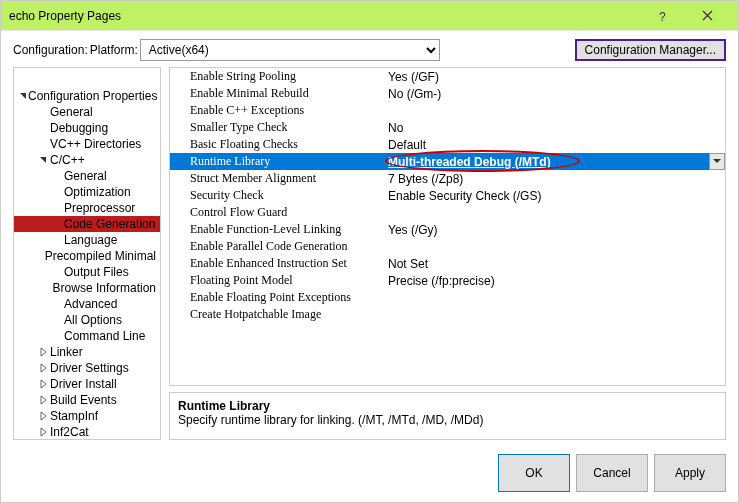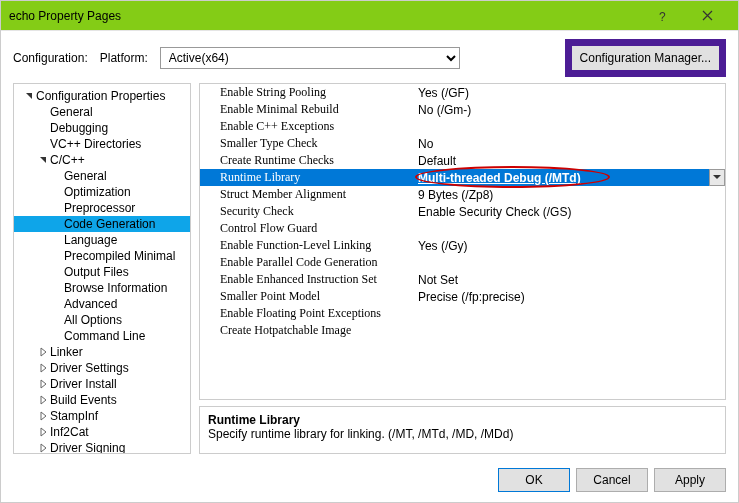--- a/index.html
+++ b/index.html
@@ -1,48 +1,48 @@
 <!DOCTYPE html>
 <html><head>
 <meta charset="utf-8">
 <style>
 * { box-sizing: border-box; font-family: "Segoe UI", Tahoma, sans-serif; font-size: 12px; }
 body { margin: 0; background: #fff; width: 739px; height: 503px; overflow: hidden; border: 1px solid #ccc; display: flex; flex-direction: column; }
-.titlebar { height: 30px; background: #84cc16; display: flex; align-items: center; padding: 0 8px; border-bottom: 1px solid #e5e5e5; }
+.titlebar { height: 30px; background: #bef264; display: flex; align-items: center; padding: 0 8px; border-bottom: 1px solid #e5e5e5; }
 .titlebar .title { flex: 1; }
 .titlebar .btn { width: 45px; height: 28px; display: flex; align-items: center; justify-content: center; color: #333; }
 .titlebar .btn svg { display: block; }
-.config-row { display: flex; align-items: center; padding: 8px 12px 6px; gap: 10px; }
+.config-row { display: flex; align-items: center; padding: 8px 12px 6px; gap: 0; }
 .config-row label { margin-right: 2px; }
 .config-row select { height: 22px; border: 1px solid #999; background: #fff; padding: 0 4px; }
 .config-row .sel-cfg { width: 110px; }
 .config-row .sel-plat { width: 300px; }
-.config-row .mgr-btn { height: 38px; border: 7px solid #4c1d95; background: #e1e1e1; padding: 0 8px; cursor: pointer; }
+.config-row .mgr-btn { height: 22px; border: 2px solid #4c1d95; background: #e1e1e1; padding: 0 8px; cursor: pointer; }
 .body { display: flex; flex: 1; padding: 0 12px 8px; gap: 8px; min-height: 0; }
-.tree-pane { width: 178px; border: 1px solid #ccc; overflow-y: auto; padding: 4px 0; }
+.tree-pane { width: 148px; border: 1px solid #ccc; overflow-y: auto; padding: 20px 0; }
 .tree-pane::-webkit-scrollbar { width: 16px; }
 .tree-pane::-webkit-scrollbar-thumb { background: #c1c1c1; }
 .tree-pane::-webkit-scrollbar-track { background: #f0f0f0; }
 .tree-item { display: flex; align-items: center; padding: 1px 4px 1px 4px; cursor: pointer; white-space: nowrap; }
-.tree-item.sel { background: #0ea5e9; align-items: center; }
+.tree-item.sel { background: #b91c1c; align-items: center; }
 .tree-indent { display: inline-block; }
 .tree-arrow { width: 12px; display: inline-block; text-align: center; color: #555; }
 .tree-arrow svg { display: block; }
 .right-pane { flex: 1; display: flex; flex-direction: column; min-width: 0; gap: 6px; }
 .grid-pane { flex: 1; border: 1px solid #ccc; overflow-y: auto; position: relative; }
 .grid-row { display: flex; align-items: center; height: 17px; padding-left: 20px; }
 .grid-row.sel { background: #0078d7; color: #fff; }
 .grid-label { width: 198px; font-family: Liberation Serif, serif; }
 .grid-value { flex: 1; }
 .highlight-oval { position: absolute; border: 2px solid #c00; border-radius: 50%/50%; pointer-events: none; }
 .dd-btn { position: absolute; right: 0; width: 16px; height: 17px; border: 1px solid #999; background: #e8e8e8; display: flex; align-items: center; justify-content: center; }
 .desc-pane { border: 1px solid #ccc; padding: 6px 8px; height: 48px; }
 .desc-pane .t { font-weight: bold; }
 .footer { display: flex; justify-content: flex-end; gap: 6px; padding: 6px 12px 10px; }
-.footer button { width: 72px; height: 24px; border: 1px solid #adadad; background: #e1e1e1; cursor: pointer; }
+.footer button { width: 72px; height: 38px; border: 1px solid #adadad; background: #e1e1e1; cursor: pointer; }
 .footer button.primary { border-color: #0078d7; }
 </style>
 </head>
 <body>
 
 <div class="titlebar">
   <span class="title">echo Property Pages</span>
   <span class="btn">
       <svg width="14" height="14" viewBox="0 0 14 14">
         <text x="3" y="12" font-size="13" fill="#333">?</text>
@@ -229,36 +229,36 @@
         </div>
         <div class="grid-row">
           <span class="grid-label">Enable C++ Exceptions</span>
           <span class="grid-value"></span>
         </div>
         <div class="grid-row">
           <span class="grid-label">Smaller Type Check</span>
           <span class="grid-value">No</span>
         </div>
         <div class="grid-row">
-          <span class="grid-label">Create Runtime Checks</span>
+          <span class="grid-label">Basic Floating Checks</span>
           <span class="grid-value">Default</span>
         </div>
         <div class="grid-row sel">
           <span class="grid-label">Runtime Library</span>
           <span class="grid-value" style="font-weight: bold; text-decoration: underline;">Multi-threaded Debug (/MTd)</span>
         </div>
         <div class="dd-btn" style="top: 85px;">
           <svg width="8" height="5" viewBox="0 0 8 5">
             <path d="M0 0L4 4L8 0Z" fill="#333"></path>
           </svg>
         </div>
         <div class="highlight-oval" style="top: 82px; left: 215px; width: 195px; height: 22px;"></div>
         <div class="grid-row">
           <span class="grid-label">Struct Member Alignment</span>
-          <span class="grid-value">9 Bytes (/Zp8)</span>
+          <span class="grid-value">7 Bytes (/Zp8)</span>
         </div>
         <div class="grid-row">
           <span class="grid-label">Security Check</span>
           <span class="grid-value">Enable Security Check (/GS)</span>
         </div>
         <div class="grid-row">
           <span class="grid-label">Control Flow Guard</span>
           <span class="grid-value"></span>
         </div>
         <div class="grid-row">
@@ -267,21 +267,21 @@
         </div>
         <div class="grid-row">
           <span class="grid-label">Enable Parallel Code Generation</span>
           <span class="grid-value"></span>
         </div>
         <div class="grid-row">
           <span class="grid-label">Enable Enhanced Instruction Set</span>
           <span class="grid-value">Not Set</span>
         </div>
         <div class="grid-row">
-          <span class="grid-label">Smaller Point Model</span>
+          <span class="grid-label">Floating Point Model</span>
           <span class="grid-value">Precise (/fp:precise)</span>
         </div>
         <div class="grid-row">
           <span class="grid-label">Enable Floating Point Exceptions</span>
           <span class="grid-value"></span>
         </div>
         <div class="grid-row">
           <span class="grid-label">Create Hotpatchable Image</span>
           <span class="grid-value"></span>
         </div>

